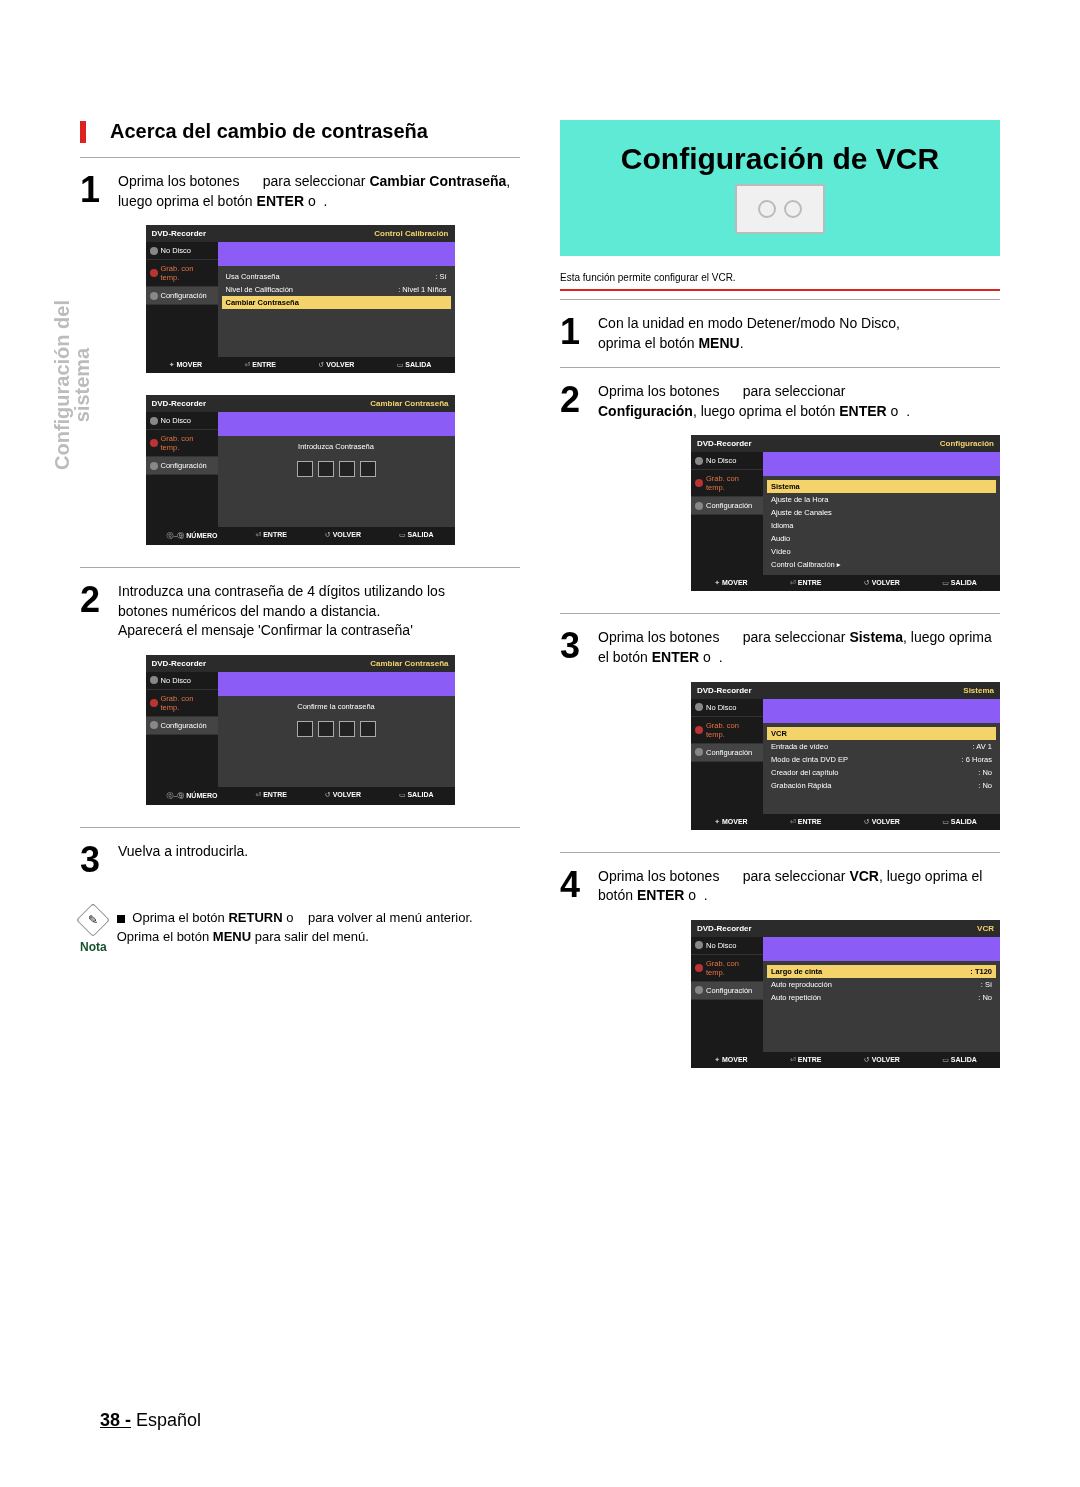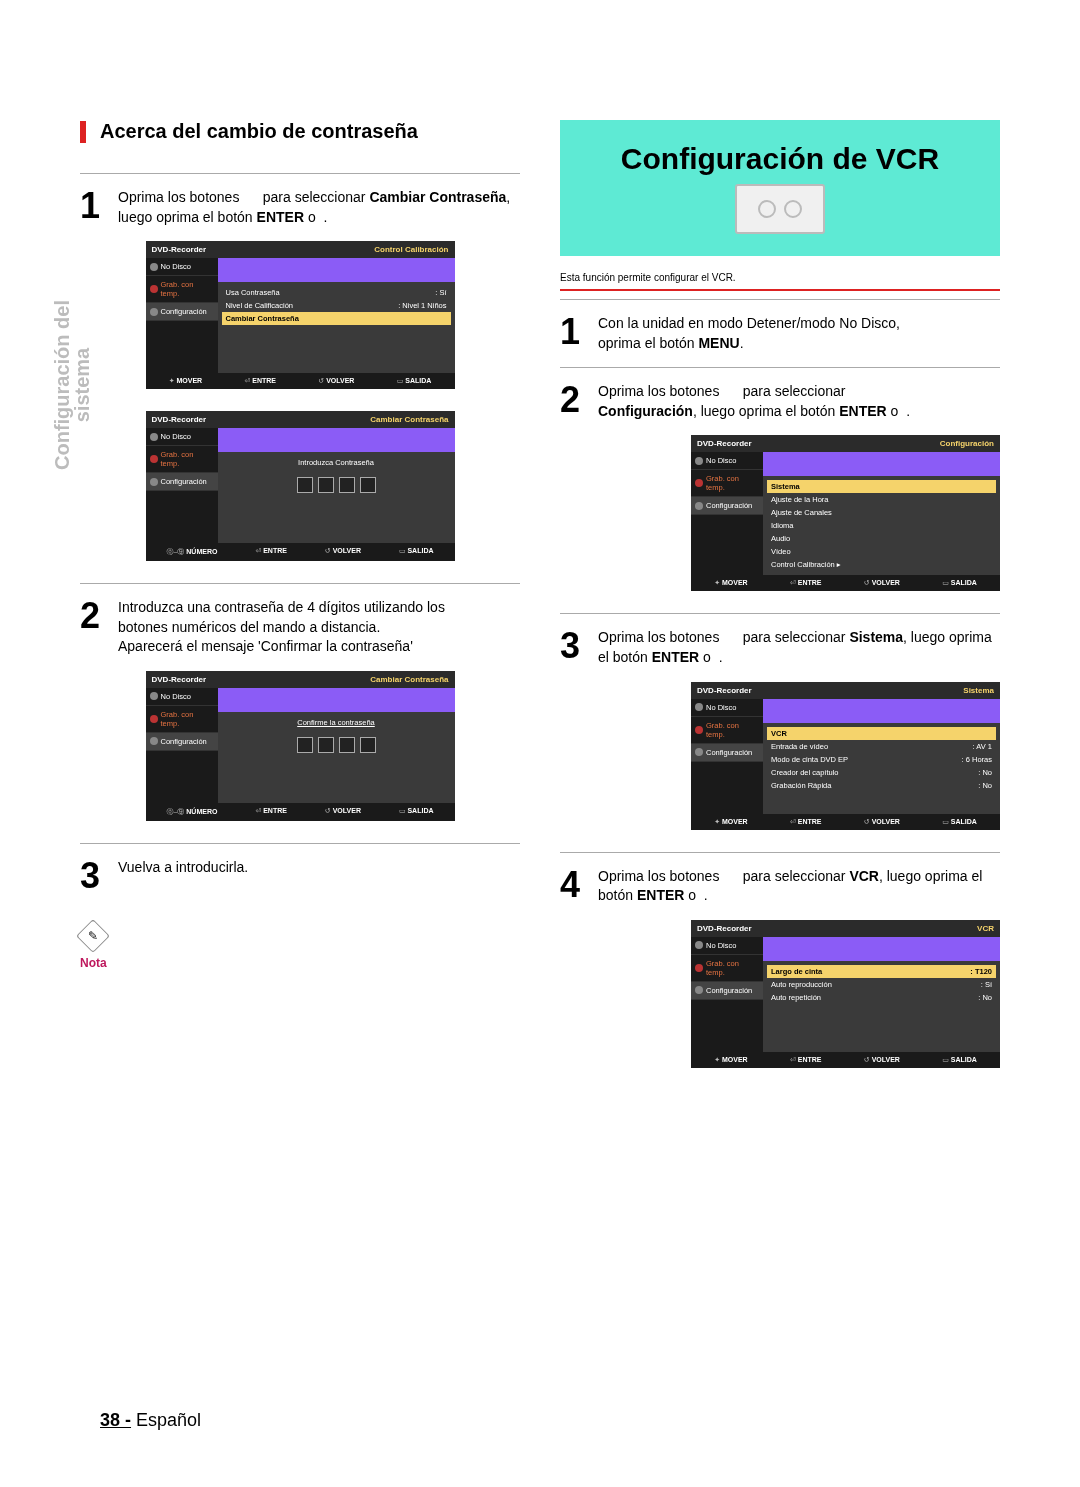--- a/index.html
+++ b/index.html
@@ -27,22 +27,22 @@
     font-size: 20px;
     font-weight: bold;
     color: #bcbcbc;
     white-space: nowrap;
     line-height: 1;
   }
   .vtab .line2 { display:block; text-align:center; }
   .heading-row {
     display:flex;
     align-items:center;
-    gap:14px;
-    margin-bottom: 30px;
+    gap:24px;
+    margin-bottom: 14px;
   }
   .red-bar { width: 6px; height: 22px; background:#d22; }
   .heading { font-size: 20px; font-weight: bold; }
   .step {
     display:flex;
     align-items:flex-start;
     gap:10px;
     margin: 14px 0;
     font-size: 14px;
     line-height: 1.4;
@@ -147,21 +147,21 @@
     font-size:13px;
     margin-top:30px;
   }
   .note-ico {
     width:24px;height:24px;border:1px solid #888;border-radius:3px;
     transform: rotate(45deg);
     display:flex;align-items:center;justify-content:center;
     font-size:12px;
   }
   .note-ico span { transform: rotate(-45deg); }
-  .note-label { color:#be185d; font-size:12px; font-weight:bold; margin-top:4px; }
+  .note-label { color:#14532d; font-size:12px; font-weight:bold; margin-top:4px; }
   .note-body { flex:1; line-height:1.5; }
   .note-body .sq { display:inline-block;width:8px;height:8px;background:#000;margin-right:4px;vertical-align:middle;}
   .footer {
     position:absolute;
     bottom:56px;
     left:100px;
     font-size:18px;
   }
   .footer b { font-weight:bold;text-decoration:underline; }
 </style>
@@ -300,21 +300,21 @@
           <div class="osd-side-item red">
               <span class="ico rec"></span>
               <span>Grab. con temp.</span>
             </div>
           <div class="osd-side-item sel">
               <span class="ico gear"></span>
               <span>Configuración</span>
             </div>
         </div>
         <div class="osd-main">
-          <div class="osd-row" style="justify-content:center;text-decoration:underline;">
+          <div class="osd-row" style="justify-content:center;">
               <span>Confirme la contraseña</span>
             </div>
           <div class="osd-pass">
             <div class="box"></div>
             <div class="box"></div>
             <div class="box"></div>
             <div class="box"></div>
           </div>
         </div>
       </div>
@@ -331,20 +331,30 @@
       <div class="step-num">3</div>
       <div class="step-text"><span>Vuelva a introducirla.</span></div>
     </div>
 
     <div class="note-row">
       <div style="display:flex;flex-direction:column;align-items:center;gap:4px;">
         <div class="note-ico">
             <span>✎</span>
           </div>
         <div class="note-label">Nota</div>
+      </div>
+      <div class="note-body">
+        <span class="sq"></span>
+        <span>Oprima el botón</span>
+        <b>RETURN</b>
+        <span>o</span>&nbsp;&nbsp;&nbsp;
+        <span>para volver al menú anterior.</span><br>
+        <span>Oprima el botón</span>
+        <b>MENU</b>
+        <span>para salir del menú.</span>
       </div>
     </div>
   </div>
 
   <div class="col">
     <div class="big-title-box">
       <div class="big-title">Configuración de VCR</div>
       <div class="vhs-ico">
         <div class="reel"></div>
         <div class="reel"></div>

